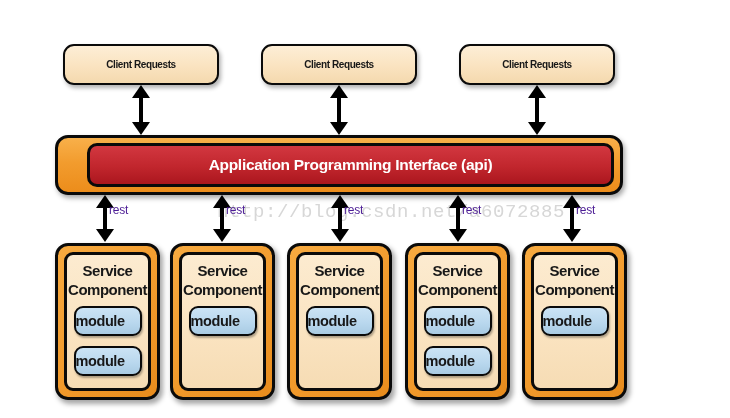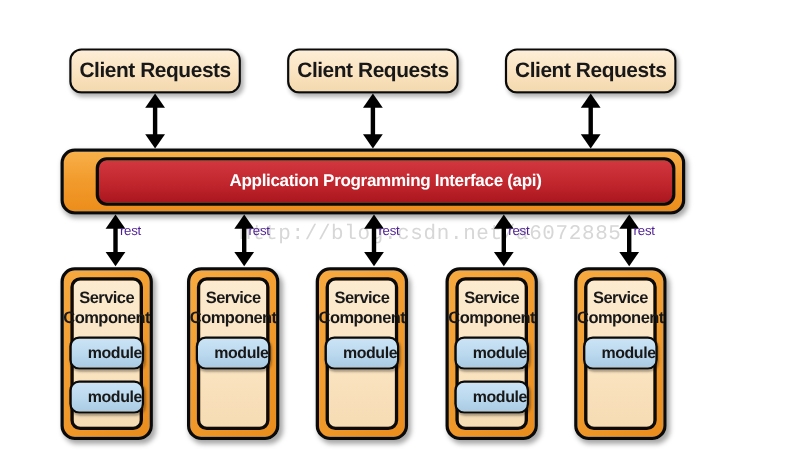--- a/index.html
+++ b/index.html
@@ -24,21 +24,21 @@
   .client-box{
     position:absolute;top:44px;height:41px;width:156px;
     box-sizing:border-box;
     background:linear-gradient(180deg,#fdeed6 0%,#fae3c0 55%,#f4d9ae 100%);
     border:2.5px solid #0a0a0a;border-radius:11px;
     box-shadow:2px 3px 4px rgba(0,0,0,0.30);
     display:flex;align-items:center;justify-content:center;
     z-index:2;
   }
   .client-box .label{
-    font-size:19px;font-weight:700;color:#181818;letter-spacing:-0.4px;
+    font-size:10px;font-weight:700;color:#181818;letter-spacing:-0.4px;
   }
 
   
   .varrow{position:absolute;width:18px;z-index:2;}
   .varrow .shaft{
     position:absolute;left:7px;top:9px;bottom:9px;width:4px;background:#000;
   }
   .varrow::before{
     content:"";position:absolute;top:0;left:0;width:0;height:0;
     border-left:9px solid transparent;border-right:9px solid transparent;
@@ -74,21 +74,21 @@
 
   
   .rest-label{
     position:absolute;top:203px;
     font-size:12px;font-weight:400;color:#4c1d95;letter-spacing:-0.2px;
     z-index:3;
   }
 
   
   .svc{
-    position:absolute;top:243px;height:157px;width:84px;
+    position:absolute;top:243px;height:157px;width:105px;
     box-sizing:border-box;
     background:linear-gradient(135deg,#f7aa40 0%,#f29c2e 50%,#e88c1d 100%);
     border:3px solid #0a0a0a;border-radius:13px;
     box-shadow:2.5px 3.5px 5px rgba(0,0,0,0.35);
     z-index:2;
   }
   .svc-inner{
     position:absolute;left:6px;right:6px;top:6px;bottom:6px;
     box-sizing:border-box;
     background:linear-gradient(180deg,#fcebd0 0%,#fae3c0 60%,#f6dcb4 100%);
@@ -99,21 +99,21 @@
   .svc-title{
     width:84px;text-align:center;
     font-size:15px;font-weight:700;color:#181818;
     line-height:19px;letter-spacing:-0.5px;
   }
   .module{
     box-sizing:border-box;width:68px;height:30px;flex:0 0 auto;
     background:linear-gradient(180deg,#cbe3f5 0%,#bad8ee 55%,#a9cbe3 100%);
     border:2.5px solid #0a0a0a;border-radius:9px;
     box-shadow:1px 2px 2px rgba(0,0,0,0.30);
-    display:flex;align-items:center;justify-content:flex-end;
+    display:flex;align-items:center;justify-content:flex-start;
     margin-top:7px;
   }
   .module + .module{margin-top:10px;}
   .module .label{
     font-size:14.5px;font-weight:700;color:#181818;letter-spacing:-0.4px;
   }
 </style>
 </head>
 <body>
 

